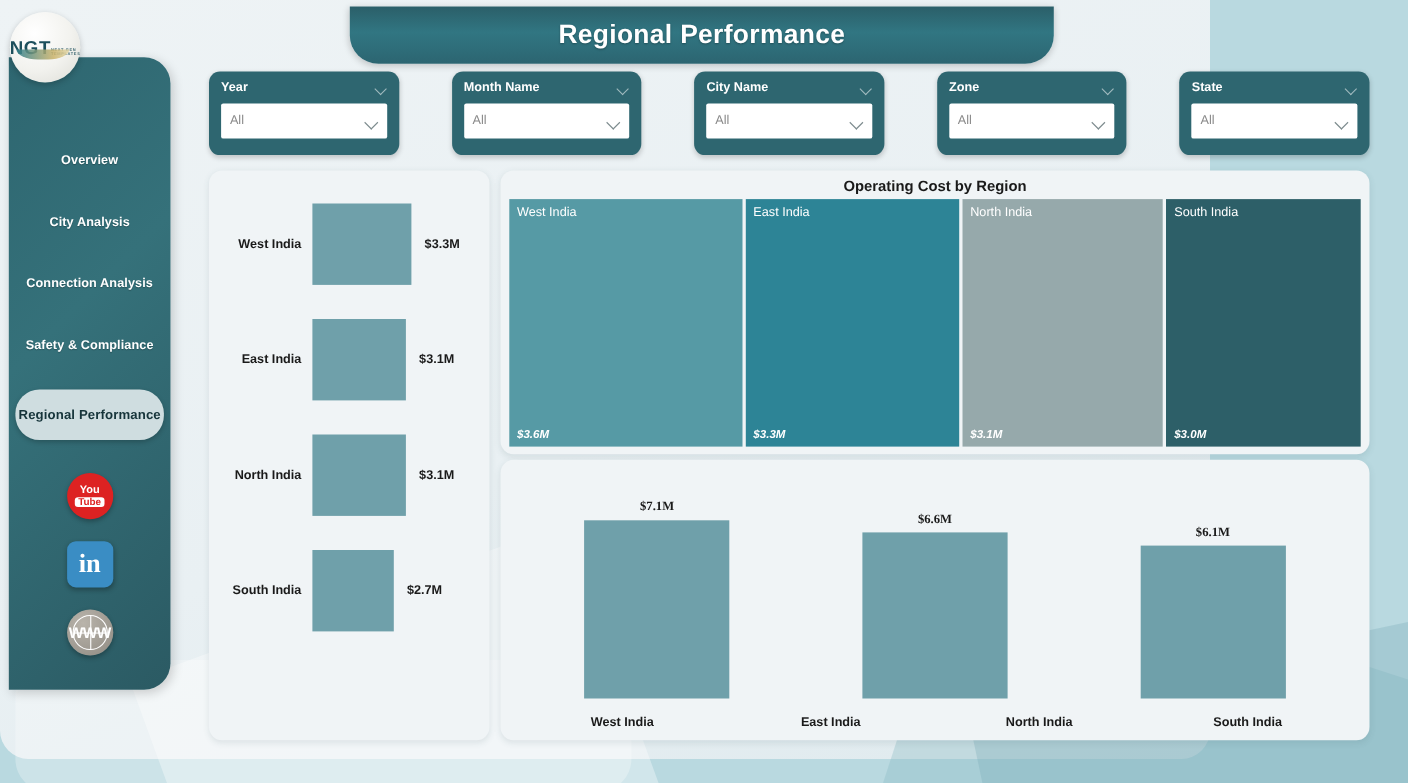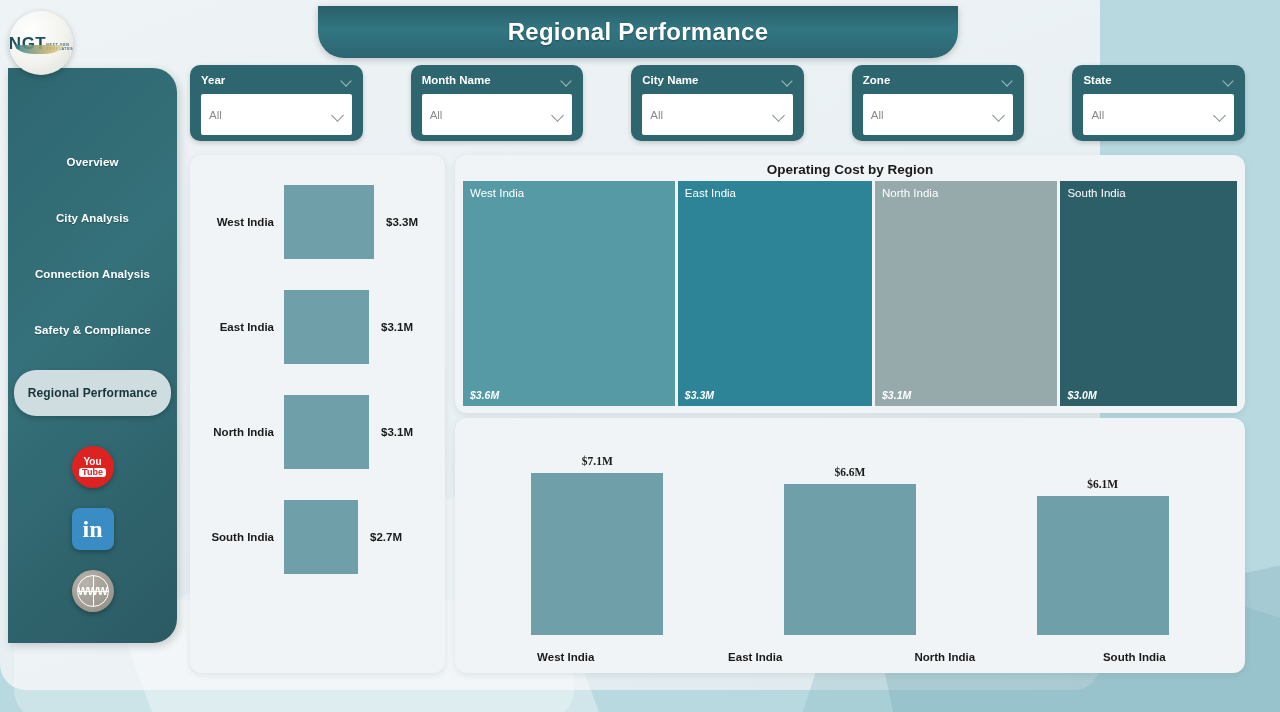--- a/index.html
+++ b/index.html
@@ -50,22 +50,22 @@
     position: absolute;
     left: 14px; top: 600px;
     width: 560px; height: 120px;
     background: rgba(255,255,255,0.28);
     border-radius: 30px;
   }
 
   
   #sidebar {
     position: absolute;
-    left: 8px; top: 68px;
-    width: 169px; height: 575px;
+    left: 8px; top: 52px;
+    width: 147px; height: 575px;
     background: linear-gradient(135deg,#2e6670 0%,#35717a 40%,#2b5a63 100%);
     border-radius: 0 24px 24px 0;
     box-shadow: 2px 3px 10px rgba(0,0,0,0.18);
     z-index: 6;
   }
   .nav-list {
     padding-top: 78px;
     display: flex;
     flex-direction: column;
   }
@@ -171,21 +171,21 @@
     color: #fff;
     font-size: 24px;
     font-weight: bold;
     font-family: "Liberation Serif", serif;
     border-radius: 8px;
   }
   .social.www {
     background: radial-gradient(circle at 35% 30%, #b9b4ab 0%, #8f8a82 100%);
     border-radius: 50%;
     color: #fff;
-    font-size: 11px;
+    font-size: 14px;
     font-weight: bold;
     position: relative;
   }
   .social.www .globe {
     position: absolute; inset: 5px;
     border: 1.6px solid #fff;
     border-radius: 50%;
   }
   .social.www .globe::before {
     content: "";
@@ -219,21 +219,21 @@
     letter-spacing: 0.3px;
     text-shadow: 0 1px 2px rgba(0,0,0,0.3);
   }
 
   
   #filters {
     position: absolute;
     left: 190px; top: 65px;
     width: 1055px; height: 76px;
     display: flex;
-    justify-content: flex-end;
+    justify-content: flex-start;
     z-index: 5;
     gap: 48px;
   }
   .filter-card {
     width: 175px;
     height: 76px;
     background: #2e6670;
     border-radius: 10px;
     padding: 9px 11px 0 11px;
     box-shadow: 0 2px 5px rgba(0,0,0,0.18);
@@ -259,26 +259,26 @@
     content: "";
     position: absolute;
     left: 0; top: 0;
     width: 7px; height: 7px;
     border-right: 1.6px solid #ffffff;
     border-bottom: 1.6px solid #ffffff;
     transform: rotate(45deg);
   }
   .filter-card .f-input {
     background: #ffffff;
-    height: 41px;
+    height: 16px;
     border-radius: 2px;
     display: flex;
     align-items: center;
     justify-content: space-between;
-    padding: 0 8px;
+    padding: 16px 8px;
     cursor: pointer;
   }
   .filter-card .f-val {
     color: #8a8a8a;
     font-size: 11.5px;
   }
   .chev-dark { width: 12px; height: 7px; position: relative; }
   .chev-dark::before {
     content: "";
     position: absolute;

